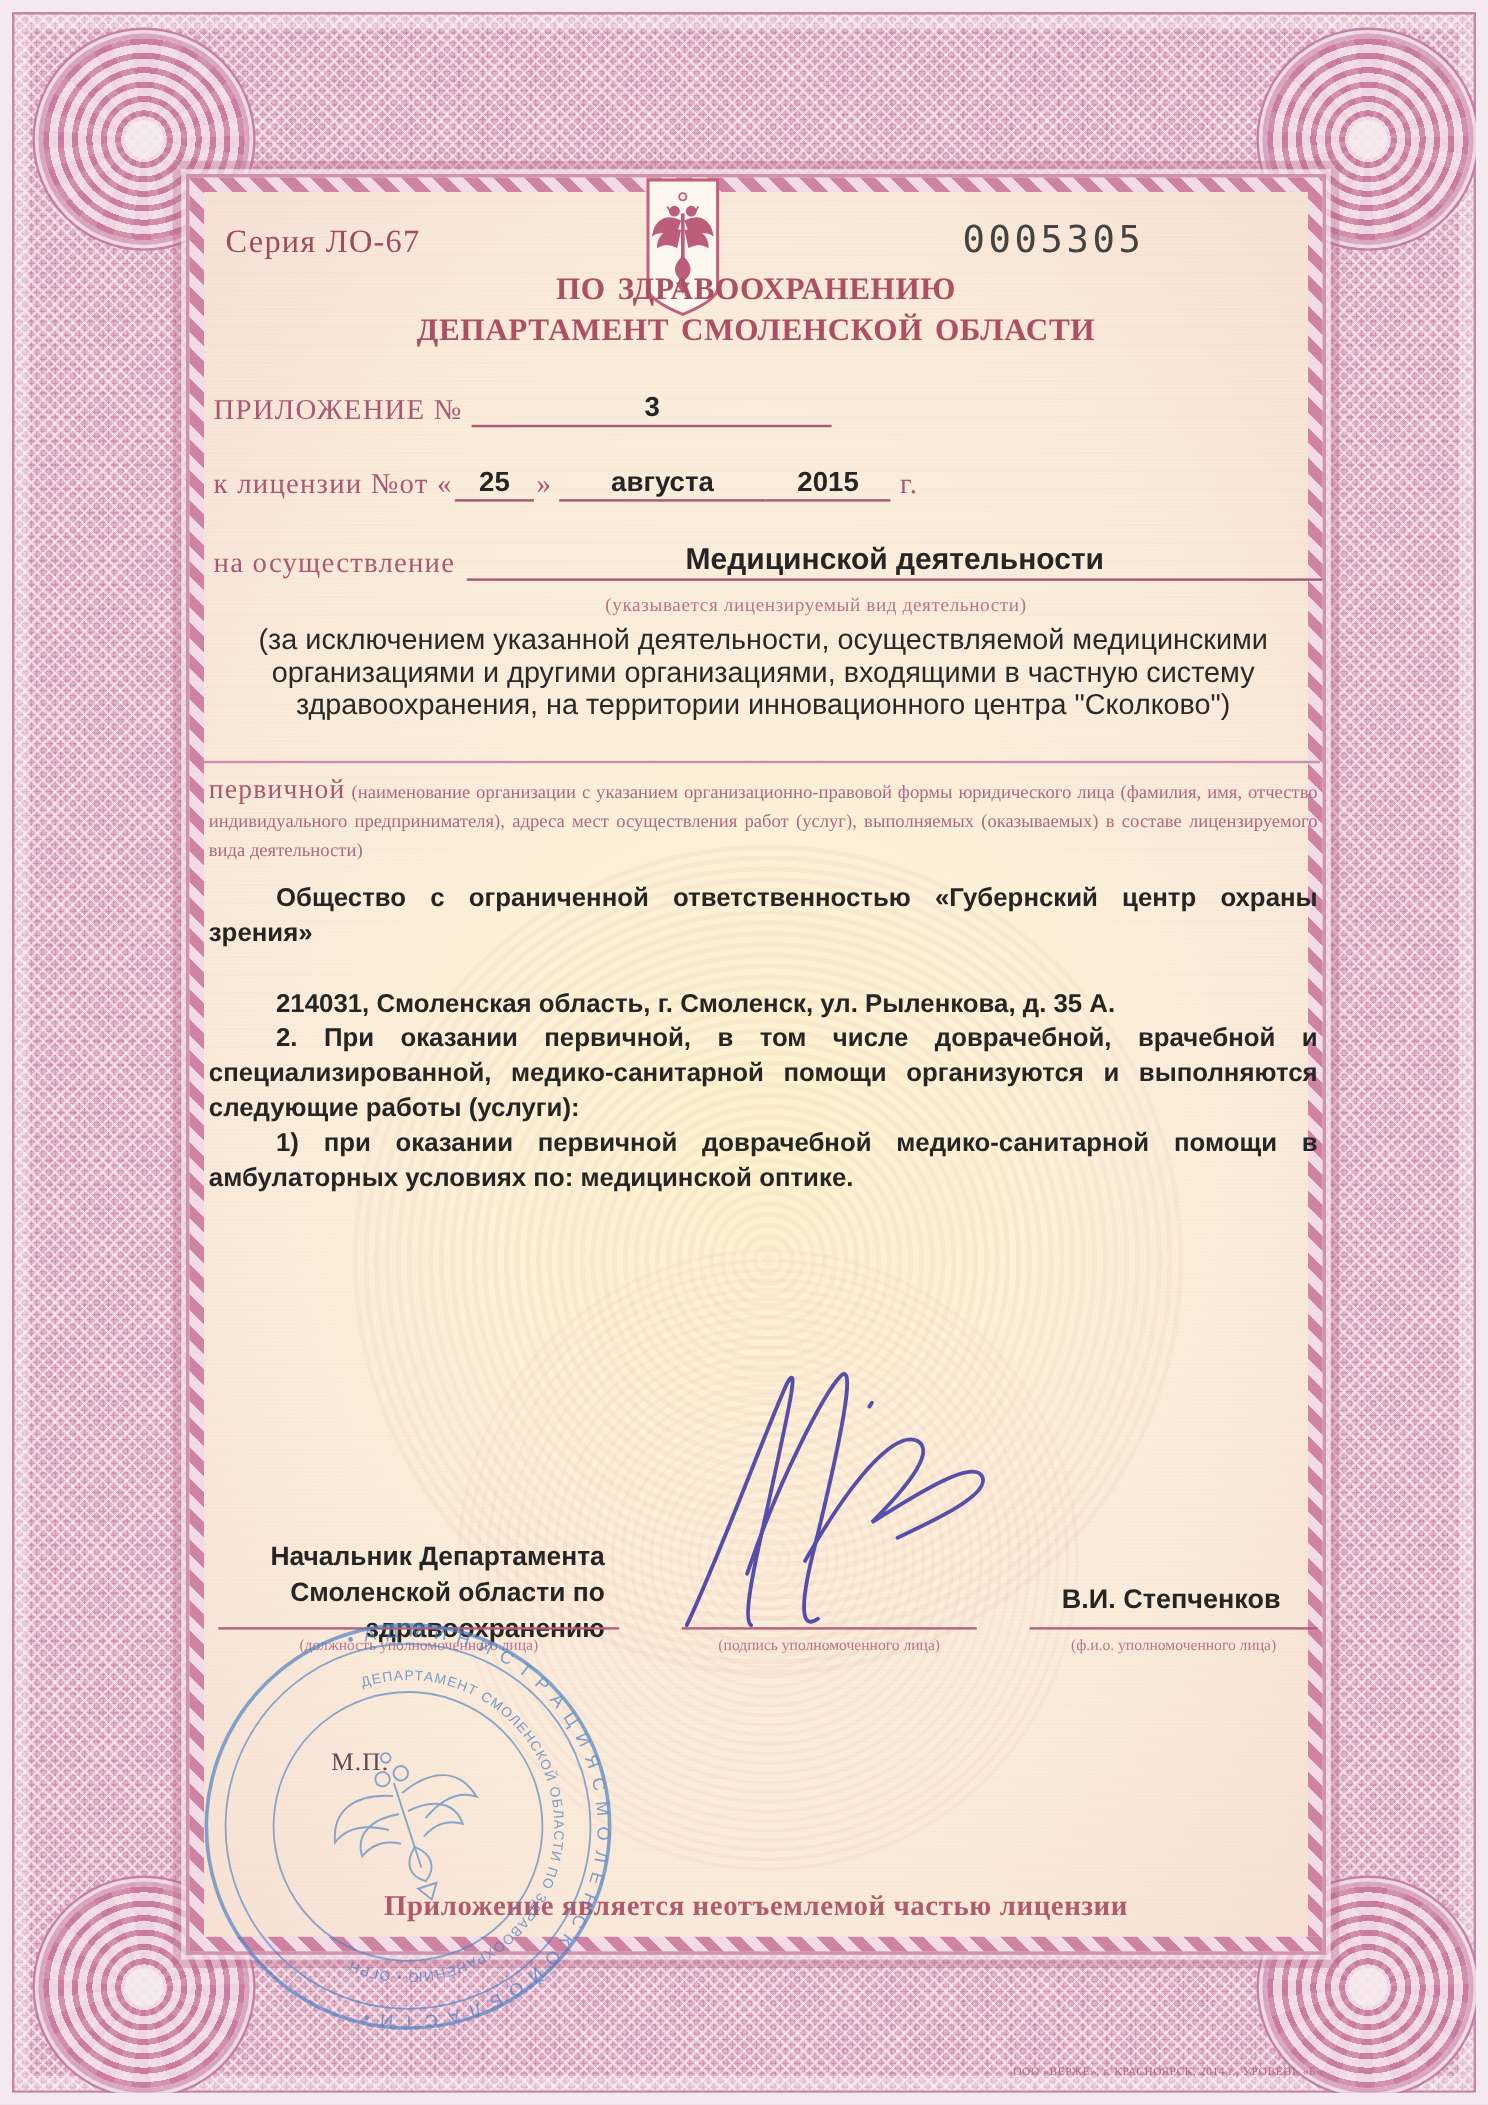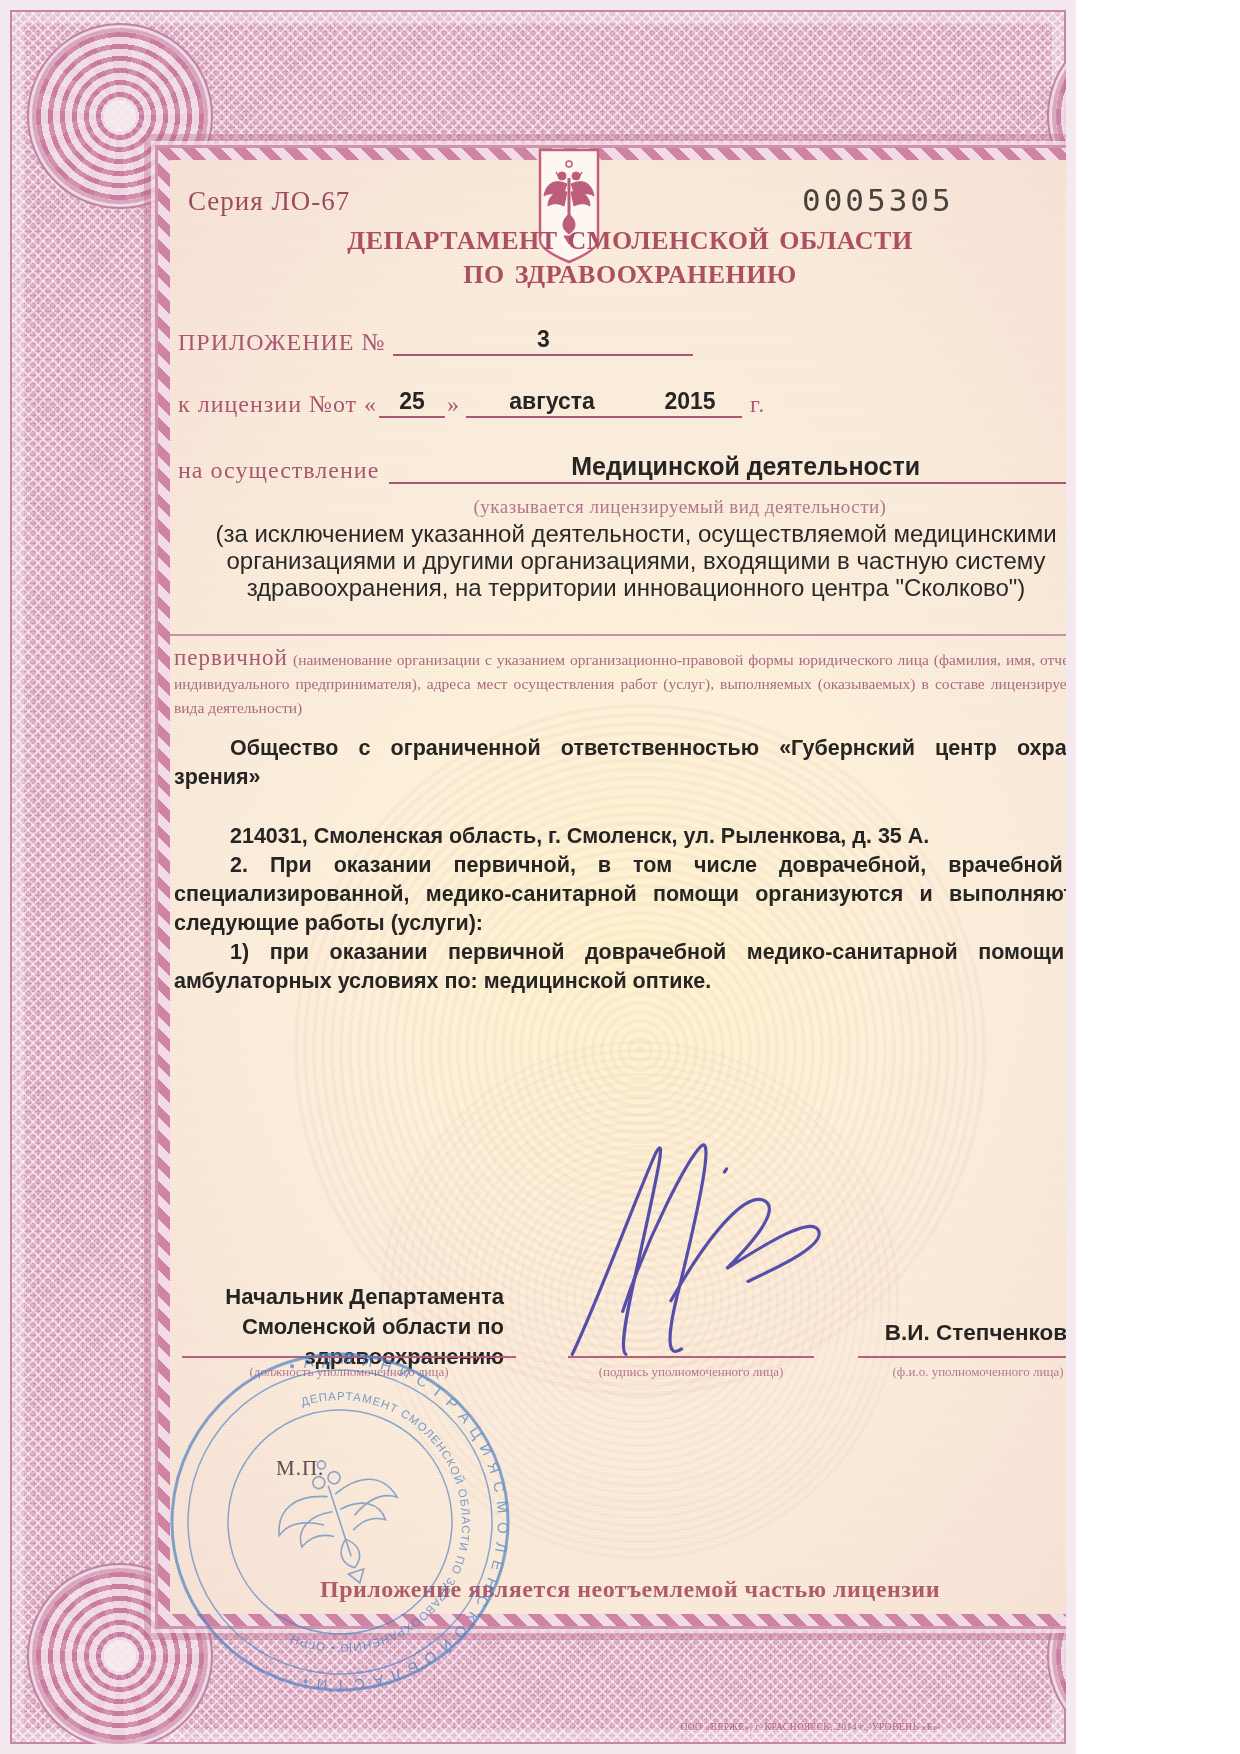--- a/index.html
+++ b/index.html
@@ -1,19 +1,19 @@
 <!DOCTYPE html>
 <html><head>
 <meta charset="utf-8">
 <style>
   html,body{margin:0;padding:0;}
   body{width:1240px;height:1754px;font-family:"Liberation Serif",serif;}
 
   .page{
-    position:relative;width:1076px;height:1754px;box-sizing:border-box;
+    position:relative;width:1240px;height:1754px;box-sizing:border-box;
     border:10px solid #f3e9ee;overflow:hidden;
     background-color:#e0b2c8;
     background-image:
       repeating-linear-gradient(45deg, rgba(255,246,250,.55) 0 2px, rgba(255,246,250,0) 2px 7px),
       repeating-linear-gradient(-45deg, rgba(255,246,250,.55) 0 2px, rgba(255,246,250,0) 2px 7px),
       repeating-linear-gradient(0deg, rgba(160,78,116,.22) 0 1px, transparent 1px 4px),
       repeating-linear-gradient(90deg, rgba(160,78,116,.22) 0 1px, transparent 1px 4px);
     box-shadow: inset 0 0 0 2px #c687a6, inset 0 0 0 14px rgba(255,255,255,.35);
   }
 
@@ -57,21 +57,21 @@
   .appendix-row .ul{width:300px;margin-left:8px;}
 
   .license-row{left:8px;top:228px;width:924px;}
   .license-row .num{width:352px;margin:0 14px 0 8px;}
   .license-row .day{width:66px;margin:0 2px;}
   .license-row .month{width:172px;margin:0 0 0 6px;}
   .license-row .year{width:104px;margin-right:8px;}
 
   .activity-row{left:8px;top:292px;width:924px;align-items:flex-end;}
   .activity-row .ul{flex:1;margin-left:10px;font-size:25px;}
-  .caption{font-size:19px;color:#b5768d;letter-spacing:.5px;}
+  .caption{font-size:16px;color:#b5768d;letter-spacing:.5px;}
   .activity-caption{left:200px;top:336px;width:620px;text-align:center;}
 
   .activity-note{left:4px;top:360px;width:924px;text-align:center;
     font-family:"Liberation Sans",sans-serif;font-size:24px;color:#2a2927;line-height:27px;}
 
   .divider{left:0;top:474px;width:930px;border-top:2px solid #c791ab;}
 
   .issued-block{left:4px;top:486px;width:924px;text-align:justify;line-height:24px;}
   .issued-label{font-size:23px;color:#a85873;letter-spacing:1px;}
   .issued-note{font-size:15.5px;color:#ab6a83;}
@@ -130,22 +130,22 @@
         <path d="M35 44 C46 42 54 48 54 58 C48 54 42 56 38 58 Z"></path>
         <path d="M33 66 C26 72 24 80 33 86 C42 80 40 72 33 66 Z"></path>
         <path d="M28 88 L38 88 L33 96 Z"></path>
         <circle cx="33" cy="16" r="3" fill="none" stroke-width="1.5"></circle>
       </g>
     </svg>
 
     <div class="abs serial">0005305</div>
 
     <div class="abs title">
+      <div>ПО ЗДРАВООХРАНЕНИЮ</div>
       <div>ДЕПАРТАМЕНТ СМОЛЕНСКОЙ ОБЛАСТИ</div>
-      <div>ПО ЗДРАВООХРАНЕНИЮ</div>
     </div>
 
     <div class="abs row appendix-row">
       <span class="lbl">ПРИЛОЖЕНИЕ  №</span>
       <span class="ul">3</span>
     </div>
 
     <div class="abs row license-row">
       <span class="lbl">к лицензии  №</span>
       <span class="lbl">от «</span>

